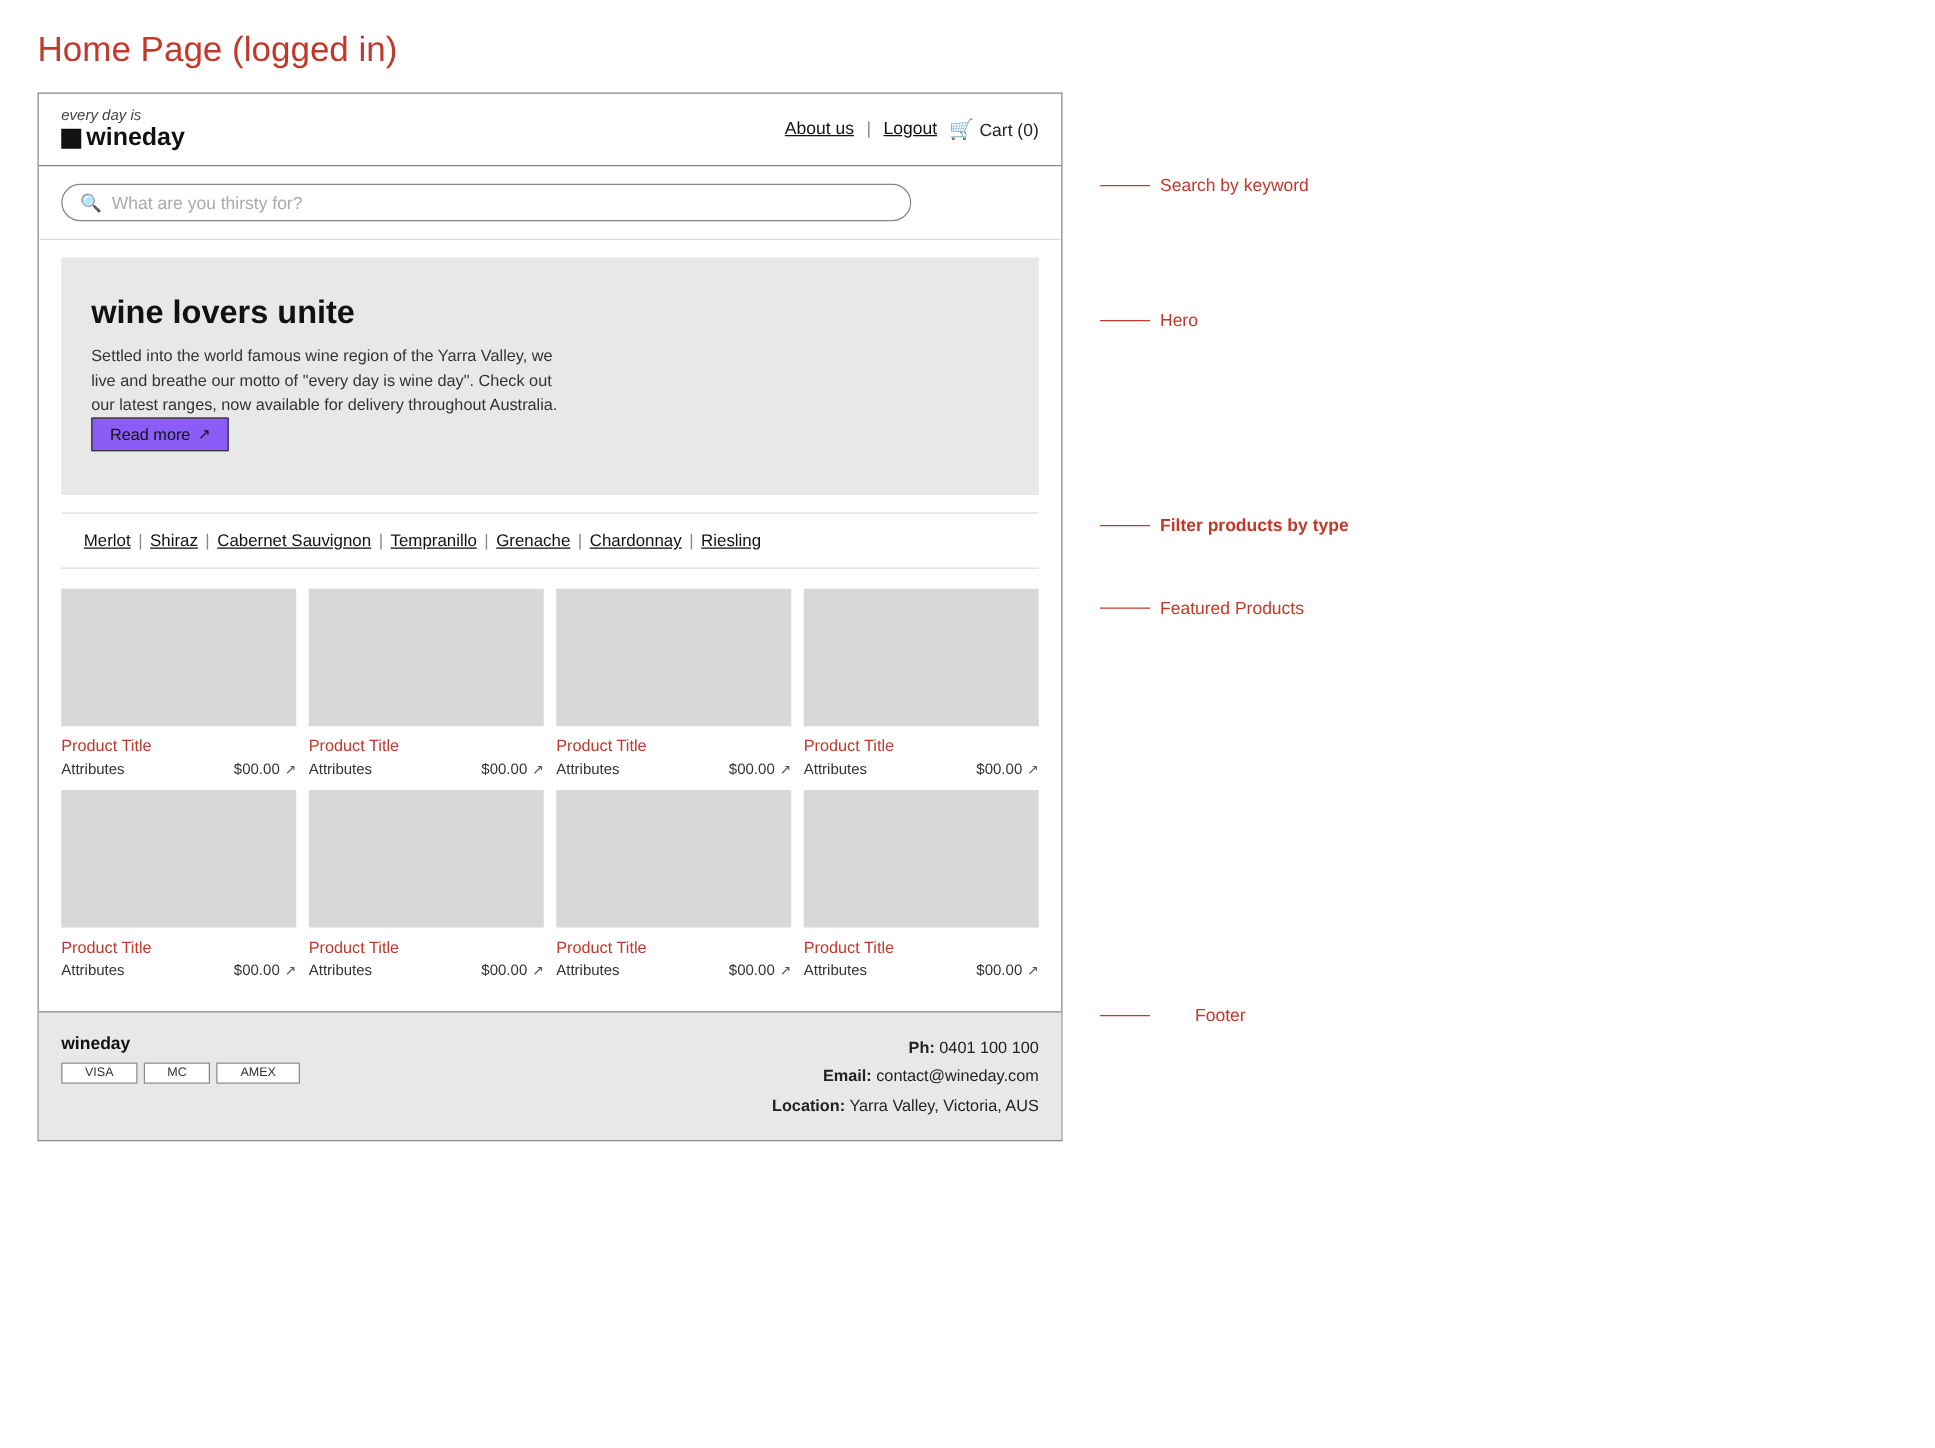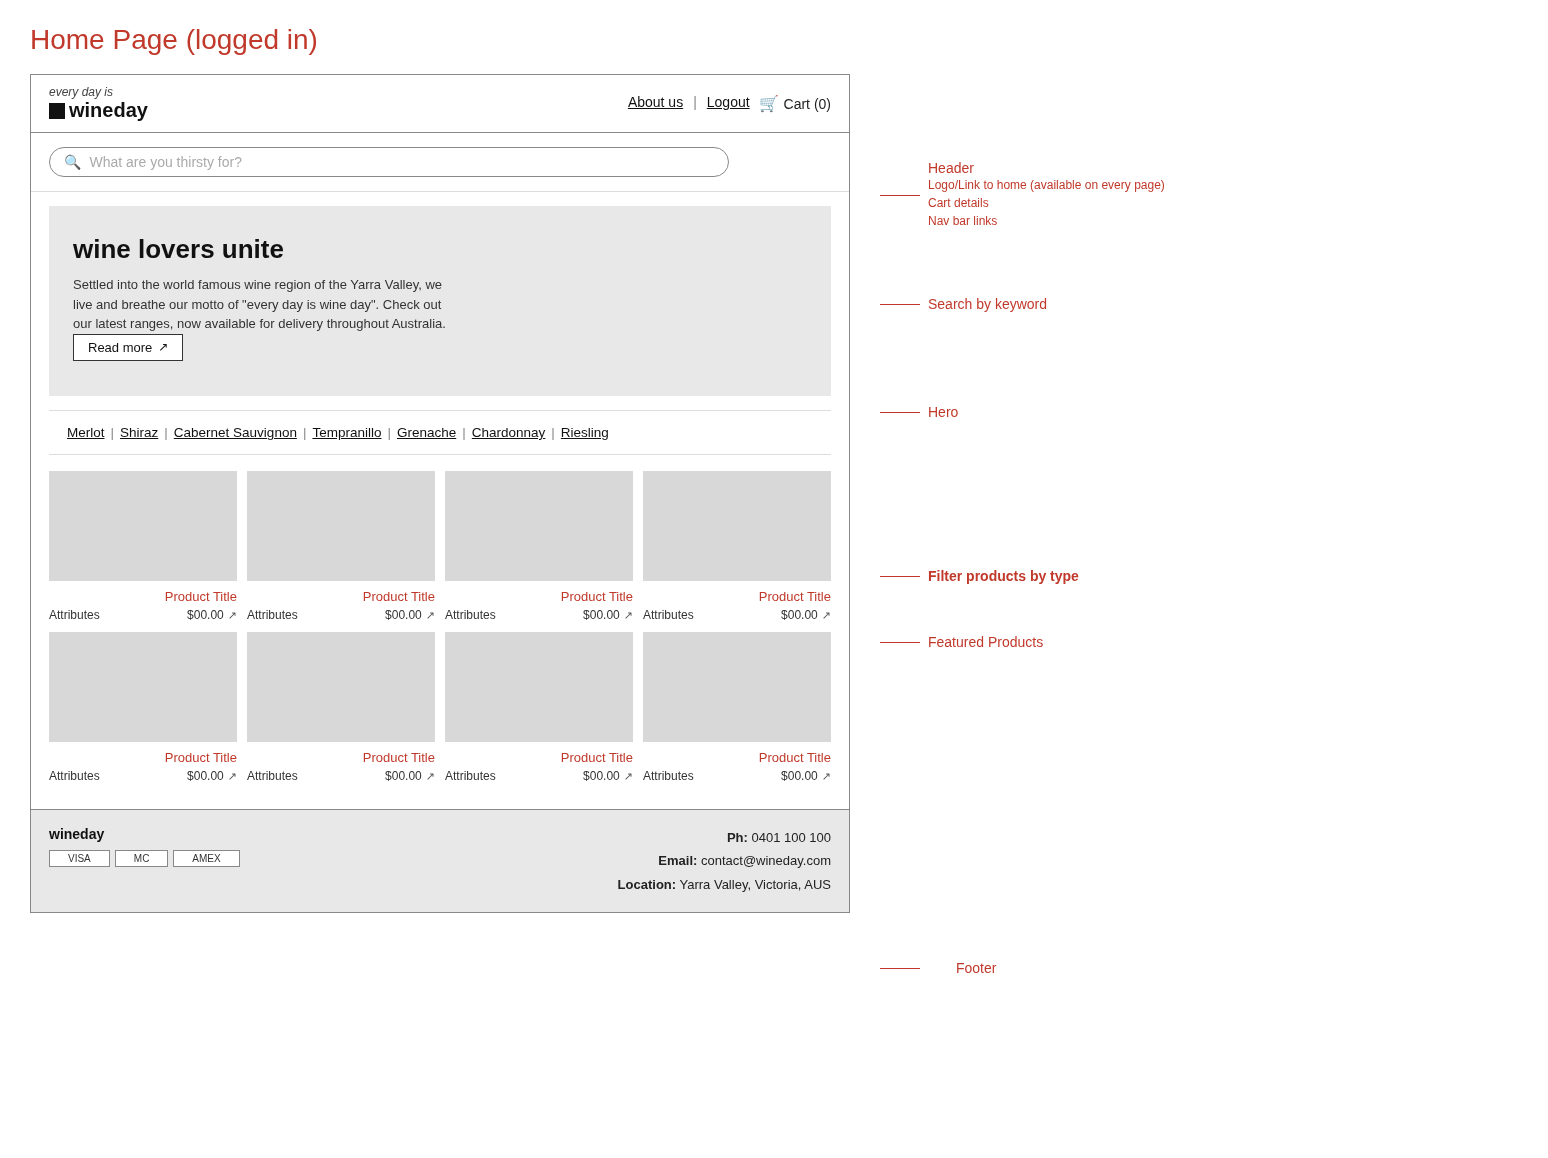--- a/index.html
+++ b/index.html
@@ -125,21 +125,21 @@
       margin-bottom: 10px;
     }
     .hero-desc {
       font-size: 13px;
       color: #333;
       line-height: 1.5;
       max-width: 380px;
     }
     .read-more-btn {
       border: 1.5px solid #333;
-      background: #ffffff;
+      background: #8b5cf6;
       padding: 5px 14px;
       font-size: 13px;
       cursor: pointer;
       color: #111;
       display: inline-flex;
       gap: 6px;
     }
     .btn-arrow {
       font-size: 12px;
     }
@@ -169,21 +169,20 @@
 
     
     .products-section {
       padding: 16px 18px;
     }
     .products-grid {
       display: grid;
       grid-template-columns: repeat(4, 1fr);
       gap: 10px;
       margin-bottom: 10px;
-      text-align: right;
     }
     .product-card {
       border: none;
       cursor: pointer;
     }
     .product-image-placeholder {
       background: #d8d8d8;
       width: 100%;
       height: 110px;
       margin-bottom: 8px;
@@ -465,29 +464,20 @@
           <strong>Location:</strong>
           <span> </span><span>Yarra Valley, Victoria, AUS</span>
         </div>
       </div>
     </div>
 
   </div>
 
   <div class="annotations">
 
-    <div class="annotation-row ann-header">
-      <div class="annotation-line"></div>
-      <div class="annotation-text">
-        <span>Header</span>
-        <span class="sub">Logo/Link to home (available on every page)</span>
-        <span class="sub">Cart details</span>
-        <span class="sub">Nav bar links</span>
-      </div>
-    </div>
 
     <div class="annotation-row ann-search">
       <div class="annotation-line"></div>
       <div class="annotation-text">
         <span>Search by keyword</span>
       </div>
     </div>
 
     <div class="annotation-row ann-hero">
       <div class="annotation-line"></div>

